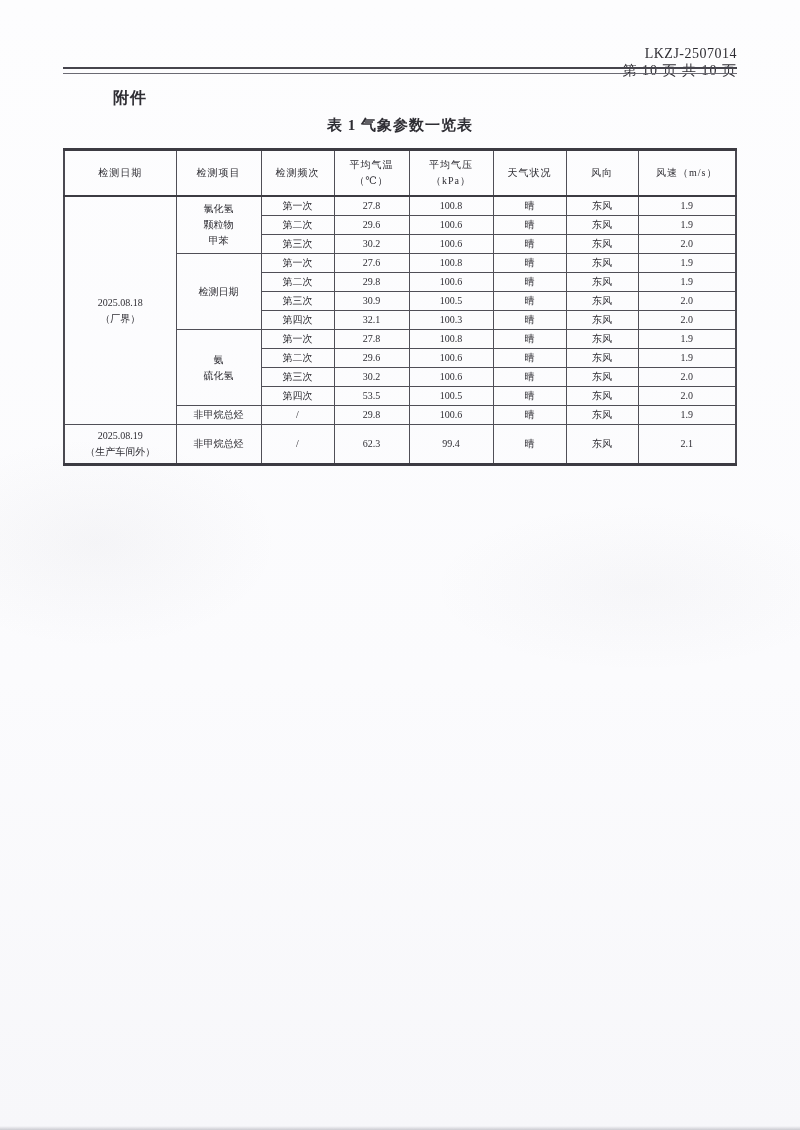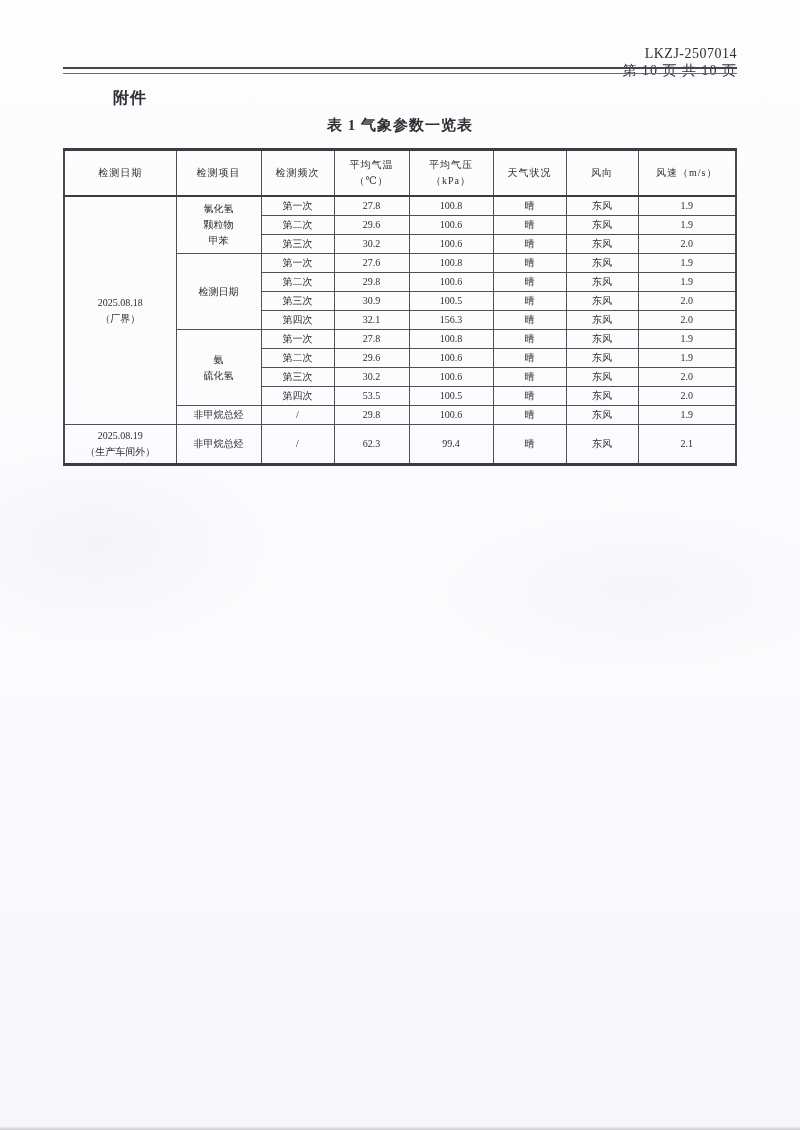--- a/index.html
+++ b/index.html
@@ -165,21 +165,21 @@
           <td>第三次</td>
           <td>30.9</td>
           <td>100.5</td>
           <td>晴</td>
           <td>东风</td>
           <td>2.0</td>
         </tr>
         <tr>
           <td>第四次</td>
           <td>32.1</td>
-          <td>156.3</td>
+          <td>100.3</td>
           <td>晴</td>
           <td>东风</td>
           <td>2.0</td>
         </tr>
         <tr>
           <td rowspan="4">氨
 硫化氢</td>
           <td>第一次</td>
           <td>27.8</td>
           <td>100.8</td>

